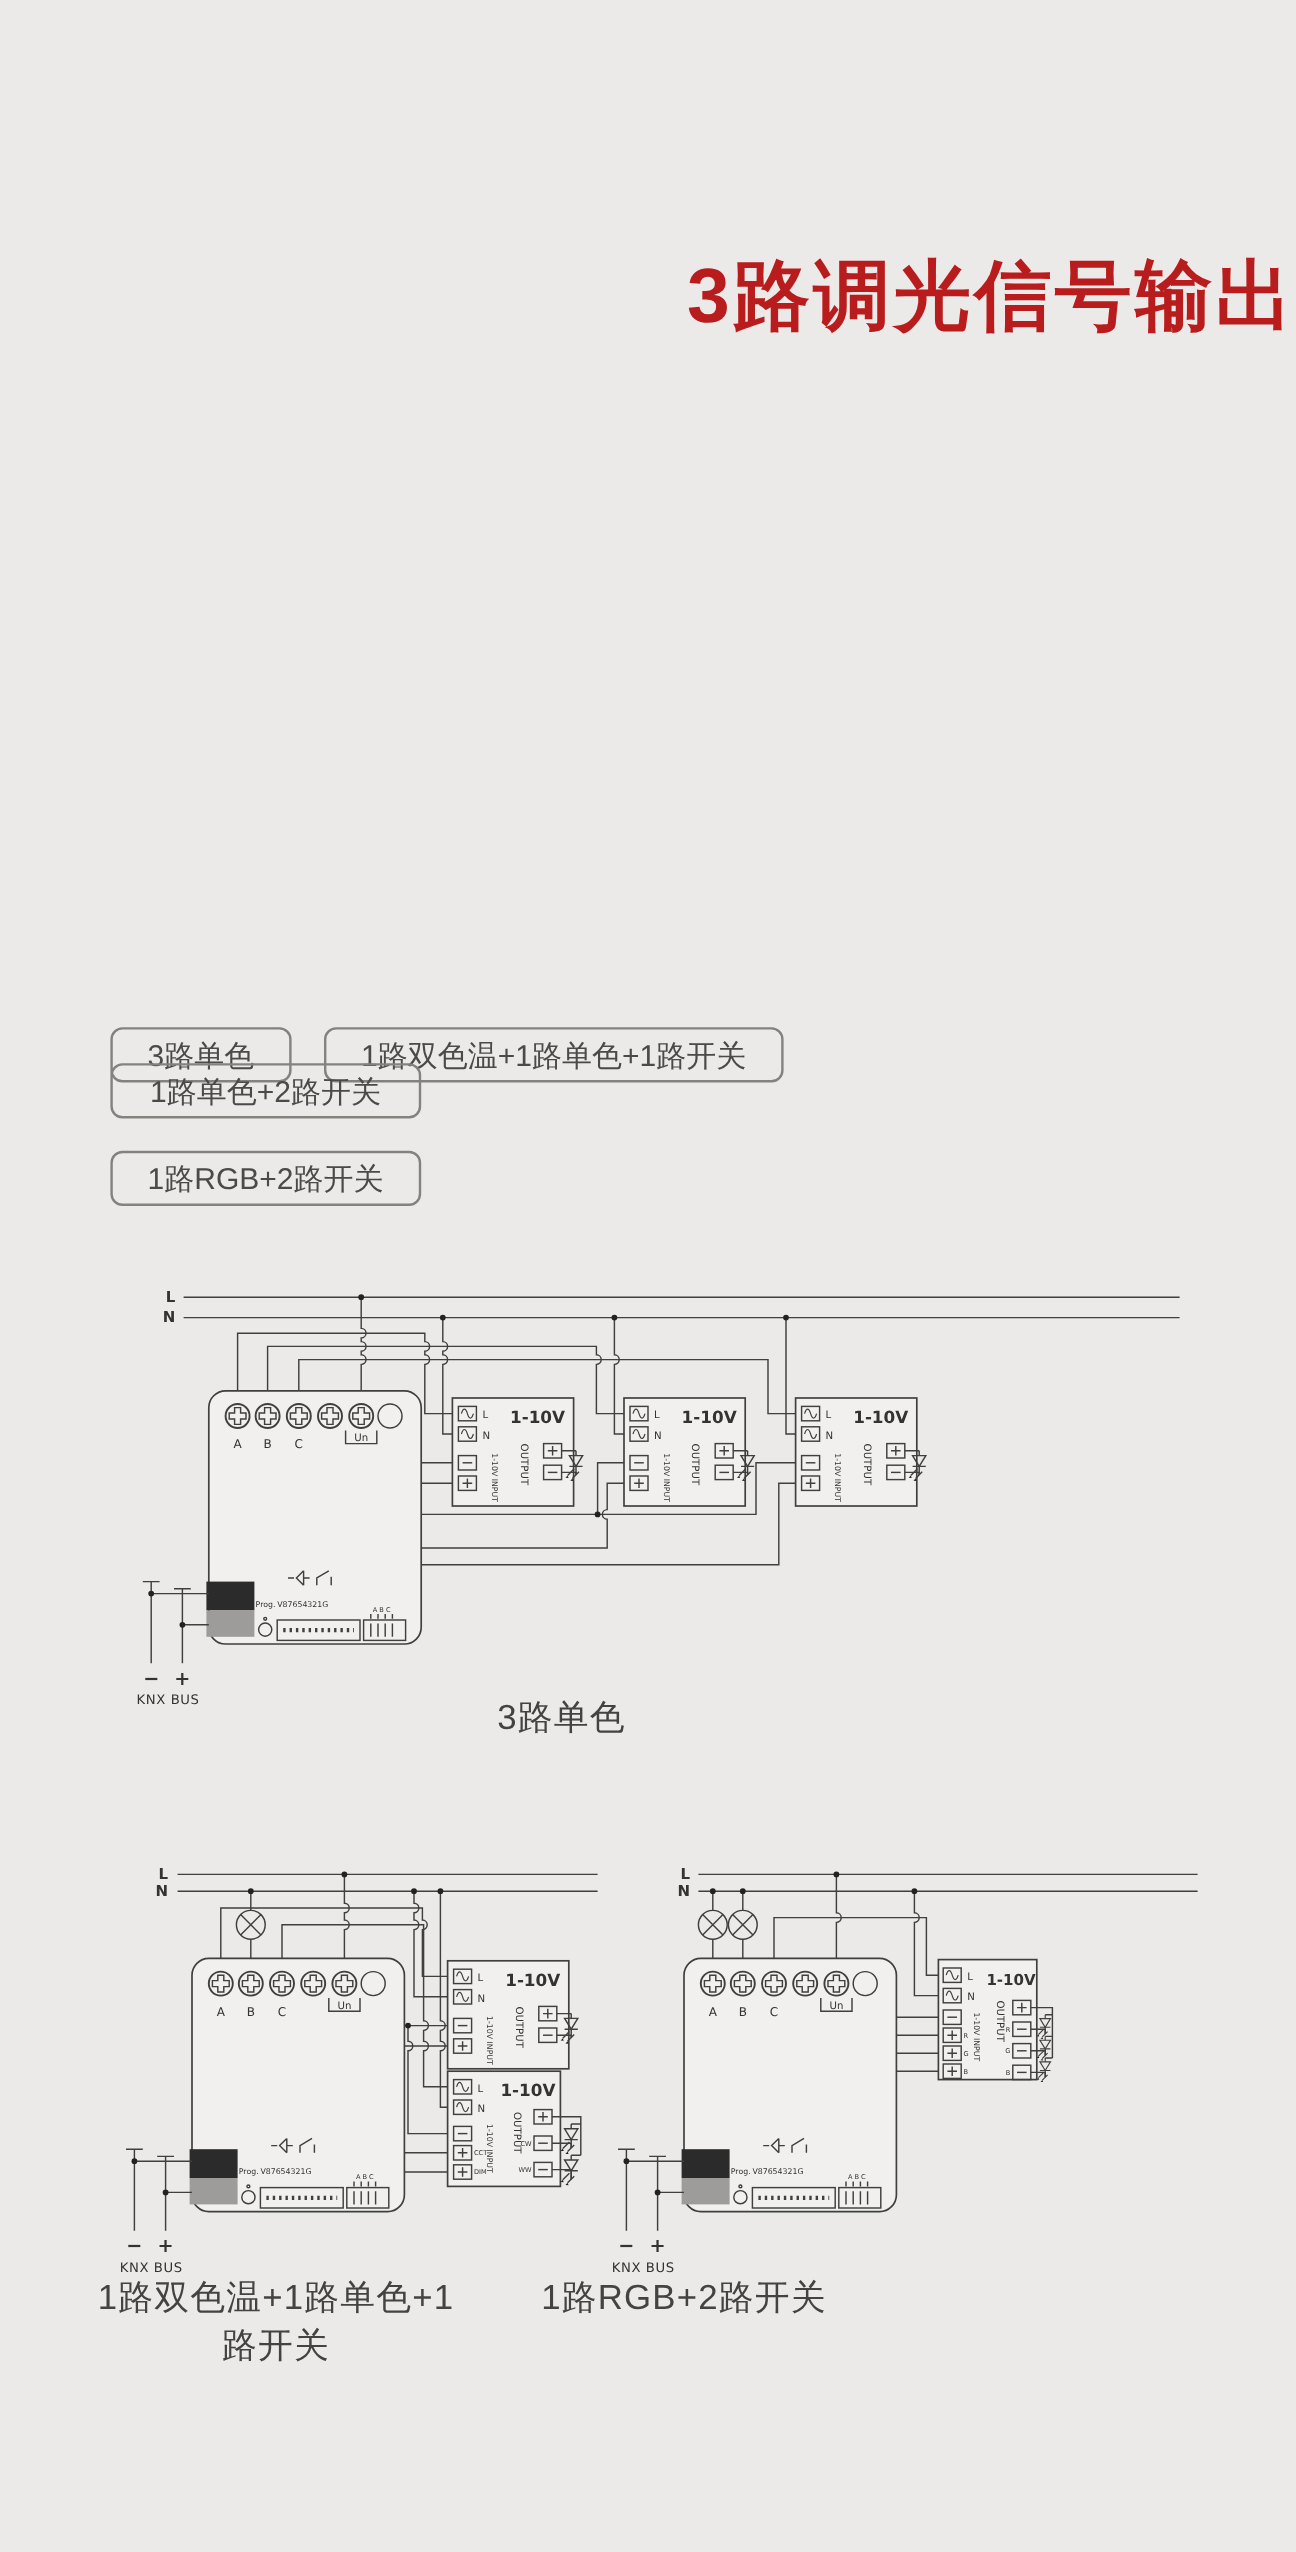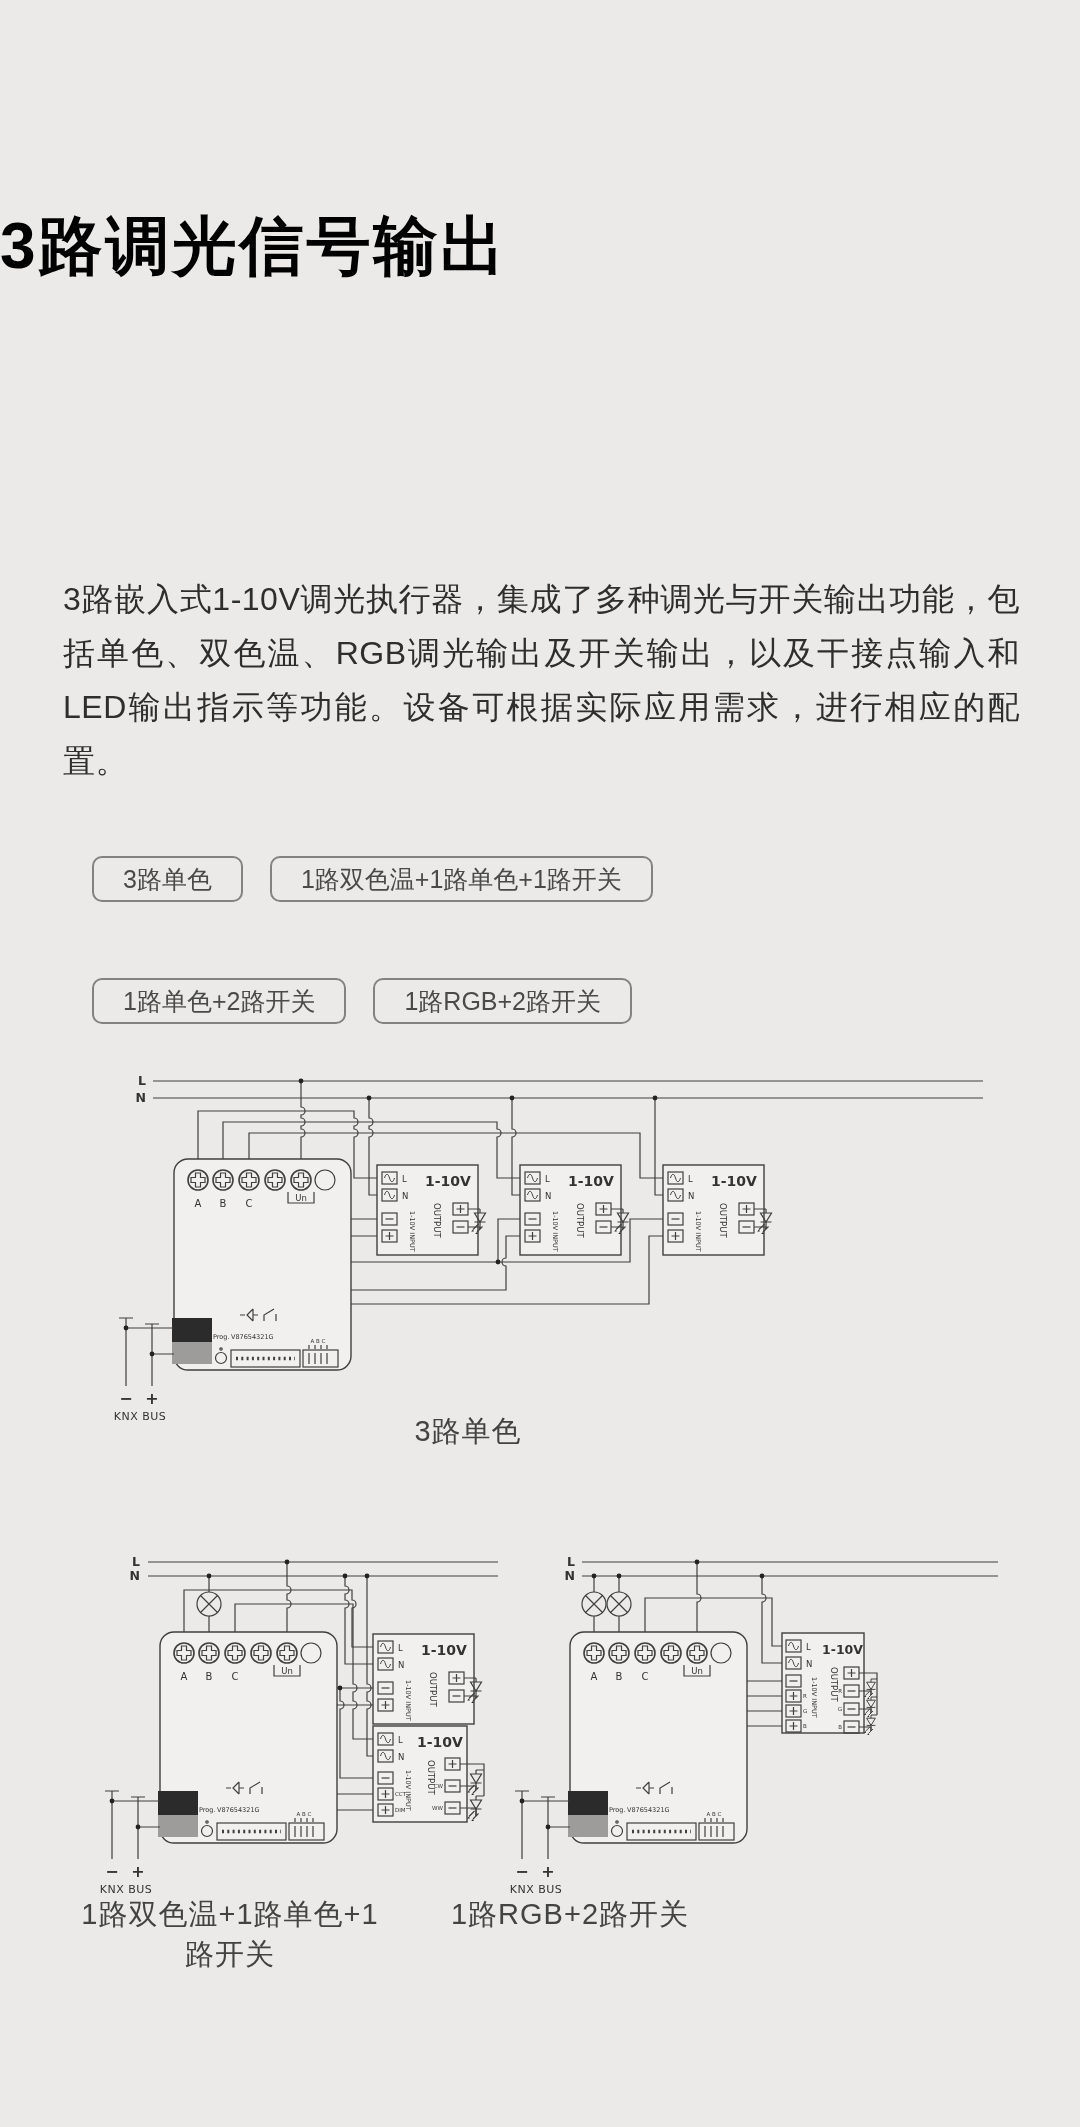--- a/index.html
+++ b/index.html
@@ -1,24 +1,24 @@
 <!DOCTYPE html>
 <html><head>
 <meta charset="utf-8">
 <style>
   html,body{margin:0;padding:0;background:#e4e3e2;}
   .page{position:relative;width:1080px;height:2127px;margin:0 auto;background:#ebeae9;
         font-family:"Liberation Sans","DejaVu Sans",sans-serif;overflow:hidden;}
-  .title{position:absolute;top:188px;left:0;right:0;text-align:left;
-         font-size:64px;line-height:116px;font-weight:900;color:#000000;letter-spacing:3px;}
+  .title{position:absolute;top:188px;left:0;right:0;text-align:right;
+         font-size:64px;line-height:116px;font-weight:900;color:#b91c1c;letter-spacing:3px;}
   .intro{position:absolute;top:540px;left:63px;width:957px;
          font-size:32px;line-height:54px;color:#2e2e2e;letter-spacing:.5px;text-align:justify;}
   .pill-row{position:absolute;left:92px;display:flex;gap:27px;}
   .pill-row.r1{top:856px;}
-  .pill-row.r2{top:978px;}
+  .pill-row.r2{top:886px;flex-direction:column;}
   .pill{display:inline-flex;align-items:center;justify-content:center;height:42px;
         padding:0 29px;border:2px solid #83827e;border-radius:10px;
         font-size:25px;color:#4a4a48;white-space:nowrap;background:transparent;}
   .caption{position:absolute;text-align:center;font-size:29px;color:#434342;letter-spacing:1px;}
   .cap1{top:1412px;left:88px;width:760px;}
   .cap2{top:1895px;left:70px;width:320px;}
   .cap3{top:1895px;left:430px;width:280px;}
   .dia{position:absolute;}
   .dia1{top:1058px;left:88px;}
   .dia2{top:1548px;left:70px;}
@@ -178,21 +178,20 @@
         <use href="#led-diode" transform="translate(89,64) scale(0.8)"></use>
         <use href="#led-diode" transform="translate(89,82) scale(0.8)"></use>
       </g>
     </defs>
   </svg>
 
   <div class="title">
     <div>3路调光信号输出</div>
   </div>
 
-  <p class="intro">3路嵌入式1-10V调光执行器，集成了多种调光与开关输出功能，包括单色、双色温、RGB调光输出及开关输出，以及干接点输入和LED输出指示等功能。设备可根据实际应用需求，进行相应的配置。</p>
 
   <div class="pill-row r1">
     <span class="pill">3路单色</span>
     <span class="pill">1路双色温+1路单色+1路开关</span>
   </div>
   <div class="pill-row r2">
     <span class="pill">1路单色+2路开关</span>
     <span class="pill">1路RGB+2路开关</span>
   </div>
 

